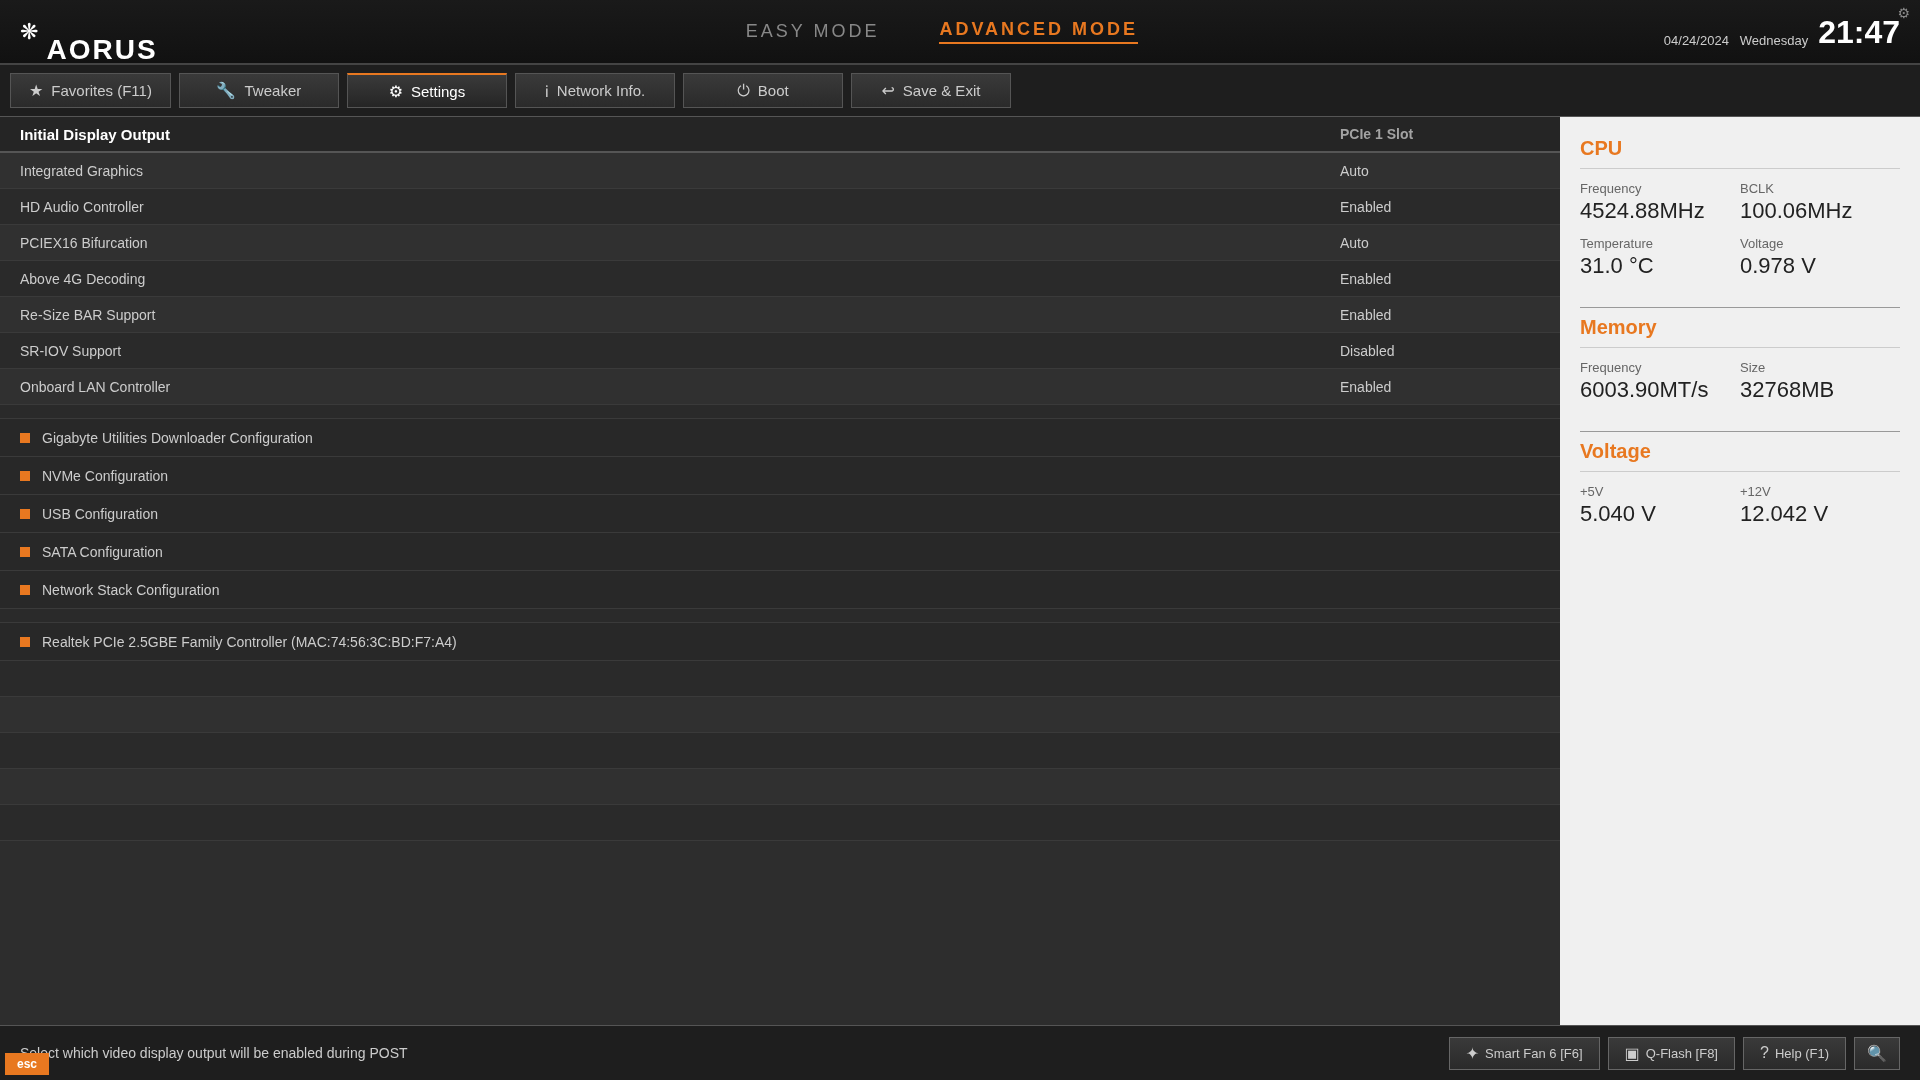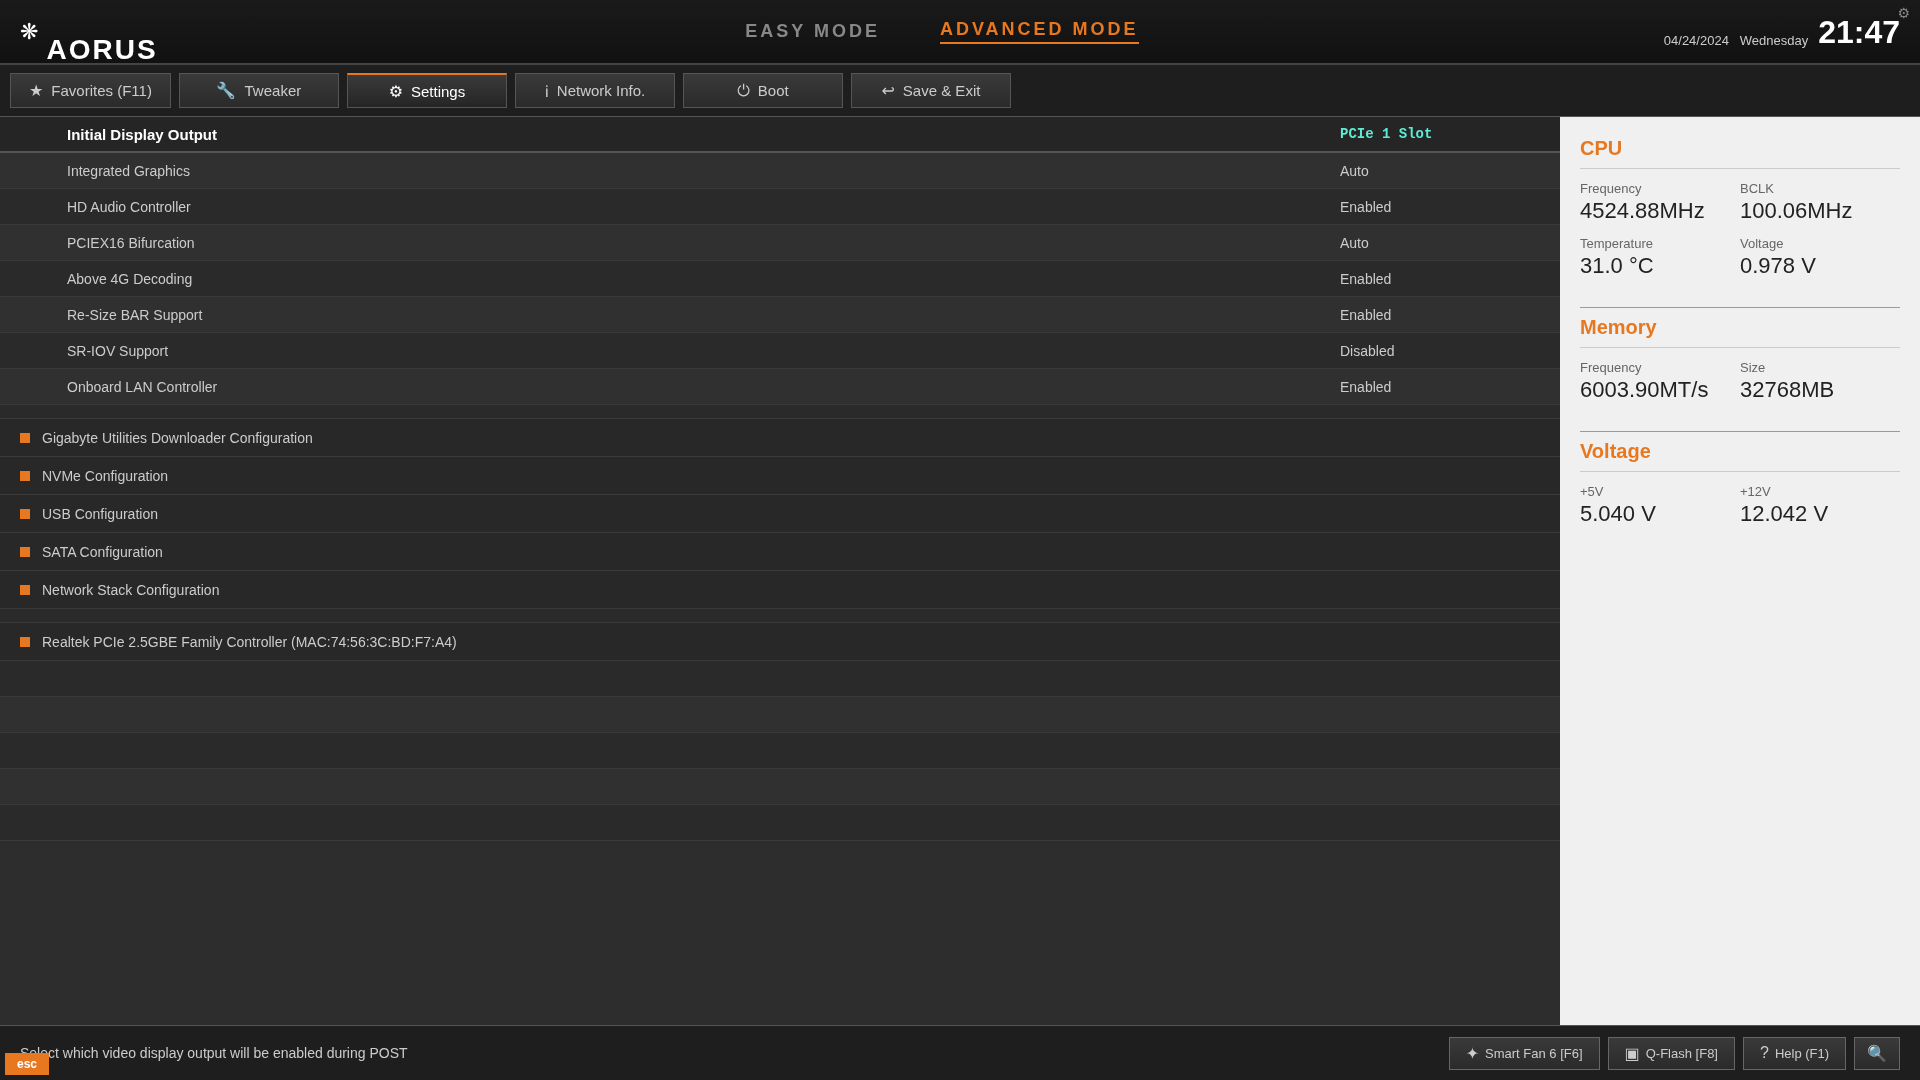--- a/index.html
+++ b/index.html
@@ -47,21 +47,21 @@
       flex: 1;
       display: flex;
       justify-content: center;
       align-items: center;
       gap: 60px;
     }
 
     #easy-mode-label {
       color: #888;
       font-size: 18px;
-      font-weight: bold;
+      font-weight: normal;
       letter-spacing: 3px;
       cursor: pointer;
     }
 
     #advanced-mode-label {
       color: #e87820;
       font-size: 18px;
       font-weight: bold;
       letter-spacing: 3px;
       cursor: pointer;
@@ -167,37 +167,35 @@
     .settings-row.group-header {
       background: #282828;
       padding: 6px 20px;
       min-height: 38px;
     }
 
     .row-label {
       flex: 1;
       color: #ccc;
       font-size: 14px;
-      margin-left: 47px;
     }
 
     .row-value {
       color: #ccc;
       font-size: 14px;
       min-width: 200px;
     }
 
     .header-row .row-label {
       color: white;
       font-size: 15px;
     }
 
     .header-row .row-value {
-      color: #5eead4;
-      font-family: Liberation Mono, monospace;
+      color: #a3a3a3;
     }
 
     .orange-bullet {
       display: inline-block;
       width: 10px;
       height: 10px;
       background: #e87820;
       margin-right: 12px;
       flex-shrink: 0;
     }

